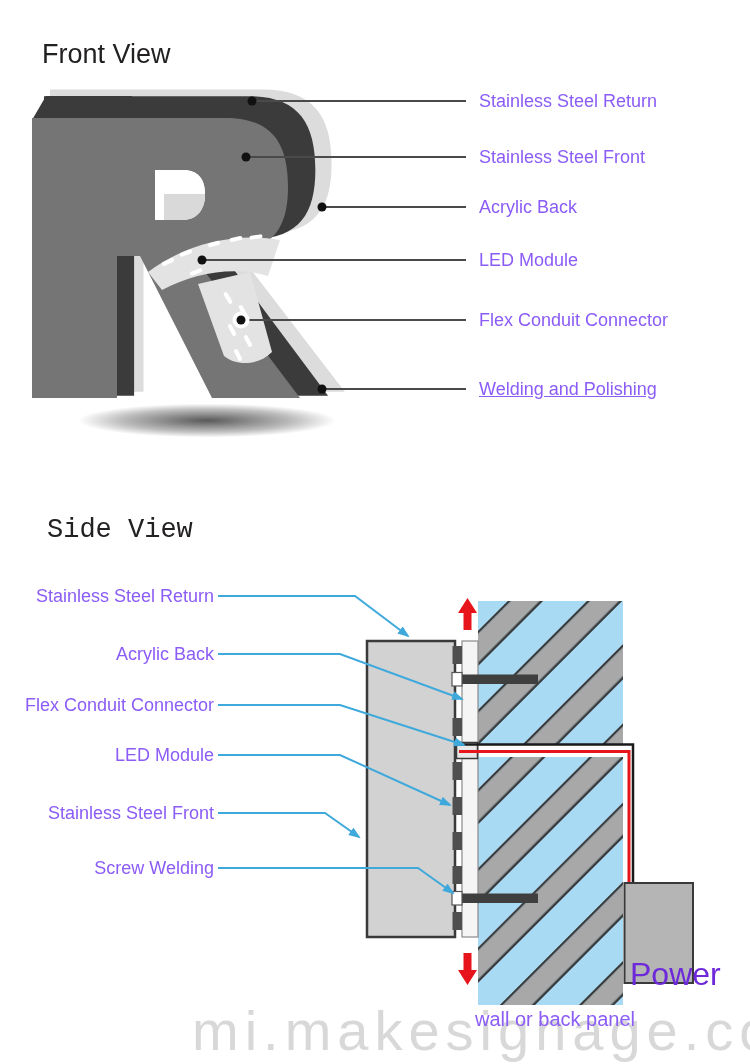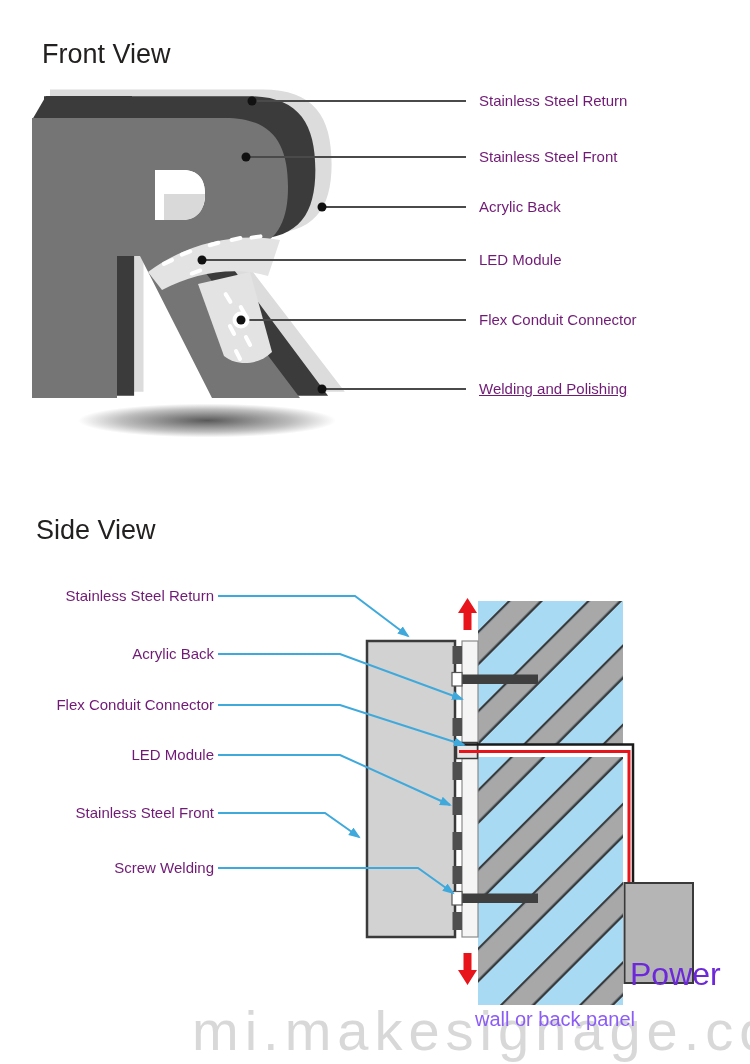--- a/index.html
+++ b/index.html
@@ -1,19 +1,19 @@
 <!DOCTYPE html>
 <html><head>
 <meta charset="utf-8">
 <style>
   html,body{margin:0;padding:0;background:#ffffff;}
   .page{position:relative;width:750px;height:1064px;background:#fff;overflow:hidden;
         font-family:"Liberation Sans",sans-serif;}
   .title{position:absolute;font-size:27px;color:#232020;white-space:nowrap;}
-  .lbl{position:absolute;font-size:15px;line-height:24px;color:#701a75;white-space:nowrap;}
+  .lbl{position:absolute;font-size:18px;line-height:24px;color:#8b5cf6;white-space:nowrap;}
   .flbl{left:479px;}
   .slbl{left:2px;width:212px;text-align:right;}
   .shadow{position:absolute;left:28px;top:397px;width:358px;height:47px;
           background:radial-gradient(50% 50% at 50% 50%,rgba(60,60,60,.85) 0%,rgba(110,110,110,.45) 48%,rgba(255,255,255,0) 72%);}
   svg.gfx{position:absolute;left:0;top:0;}
   .watermark{position:absolute;left:192px;top:998px;font-size:56px;letter-spacing:6px;
              color:#cfcfcf;opacity:.8;white-space:nowrap;}
   .wall-label{position:absolute;left:455px;top:1008px;width:200px;text-align:center;
               font-size:20px;color:#8b5cf6;white-space:nowrap;}
   .power-label{position:absolute;left:630px;top:922px;width:70px;font-size:32px;color:#6d28d9;
@@ -127,21 +127,21 @@
       <path d="M218,596 H355 L408,636" marker-end="url(#arrowB)"></path>
       <path d="M218,654 H340 L462,699" marker-end="url(#arrowB)"></path>
       <path d="M218,705 H340 L464,745" marker-end="url(#arrowB)"></path>
       <path d="M218,755 H340 L450,805" marker-end="url(#arrowB)"></path>
       <path d="M218,813 H325 L359,837" marker-end="url(#arrowB)"></path>
       <path d="M218,868 H418 L453,893" marker-end="url(#arrowB)"></path>
     </g>
   </svg>
 
   <div class="title" style="left:42px;top:39px;">Front View</div>
-  <div class="title" style="left:36px;top:515px;">Side View</div>
+  <div class="title" style="left:47px;top:515px;font-family:Liberation Mono, monospace;">Side View</div>
 
   <div class="lbl flbl" style="top:89px;">Stainless Steel Return</div>
   <div class="lbl flbl" style="top:145px;">Stainless Steel Front</div>
   <div class="lbl flbl" style="top:195px;">Acrylic Back</div>
   <div class="lbl flbl" style="top:248px;">LED Module</div>
   <div class="lbl flbl" style="top:308px;">Flex Conduit Connector</div>
   <div class="lbl flbl" style="top:377px;text-decoration:underline;">Welding and Polishing</div>
 
   <div class="lbl slbl" style="top:584px;">Stainless Steel Return</div>
   <div class="lbl slbl" style="top:642px;">Acrylic Back</div>

